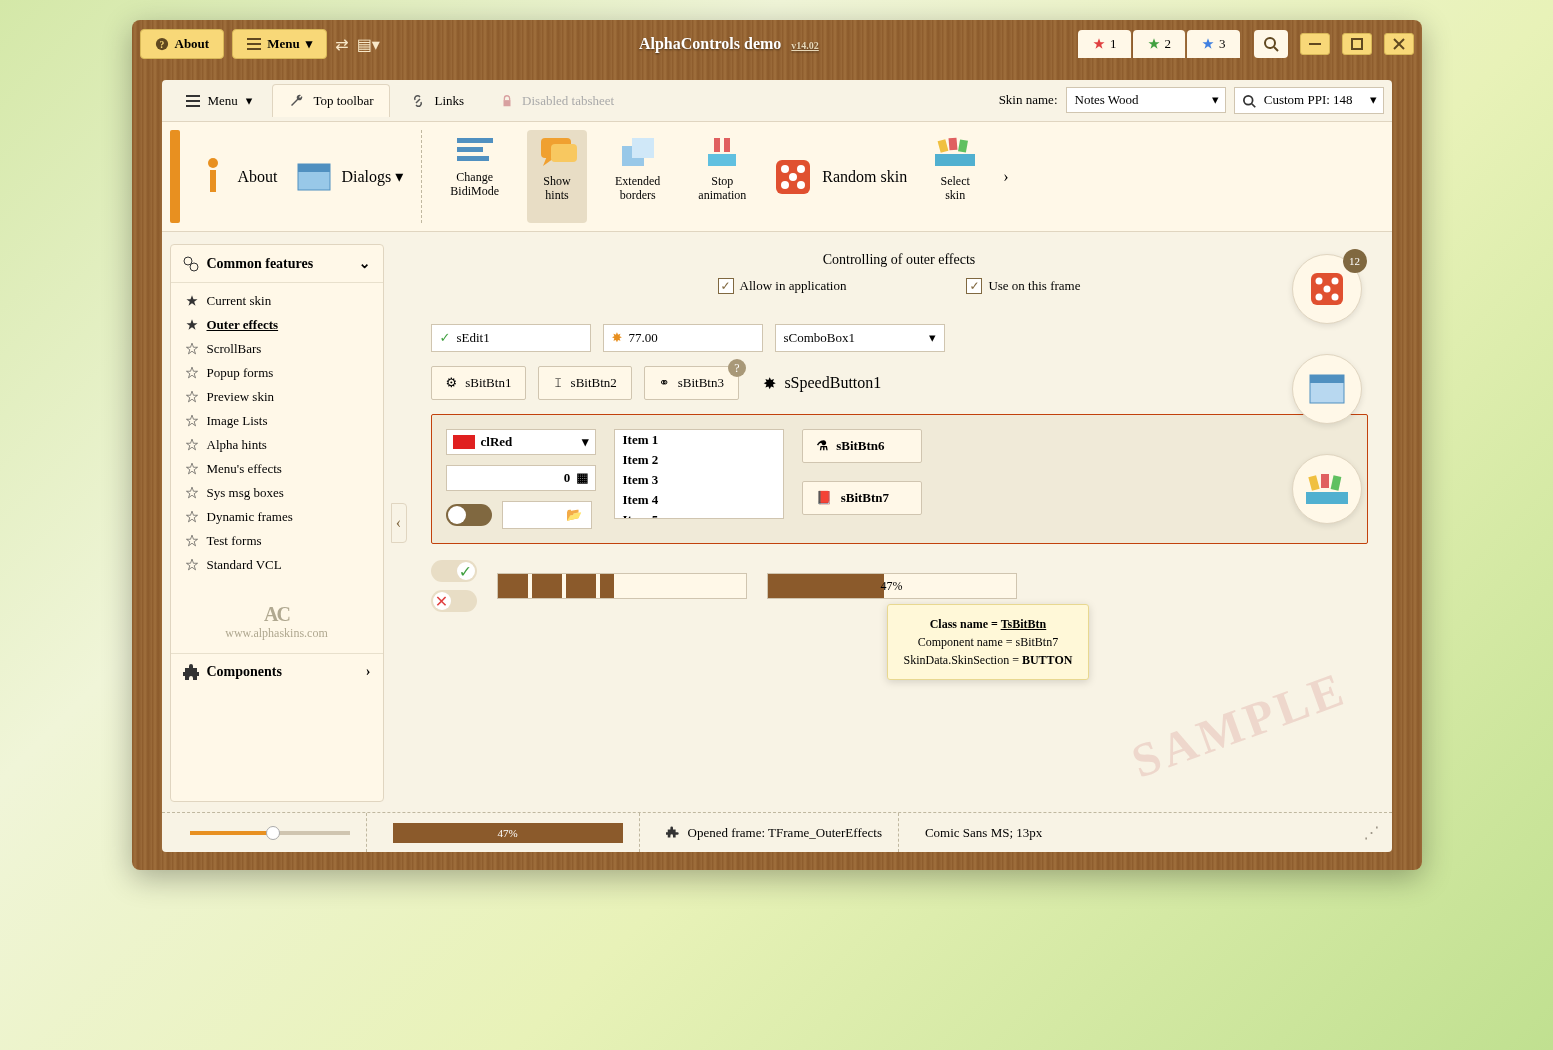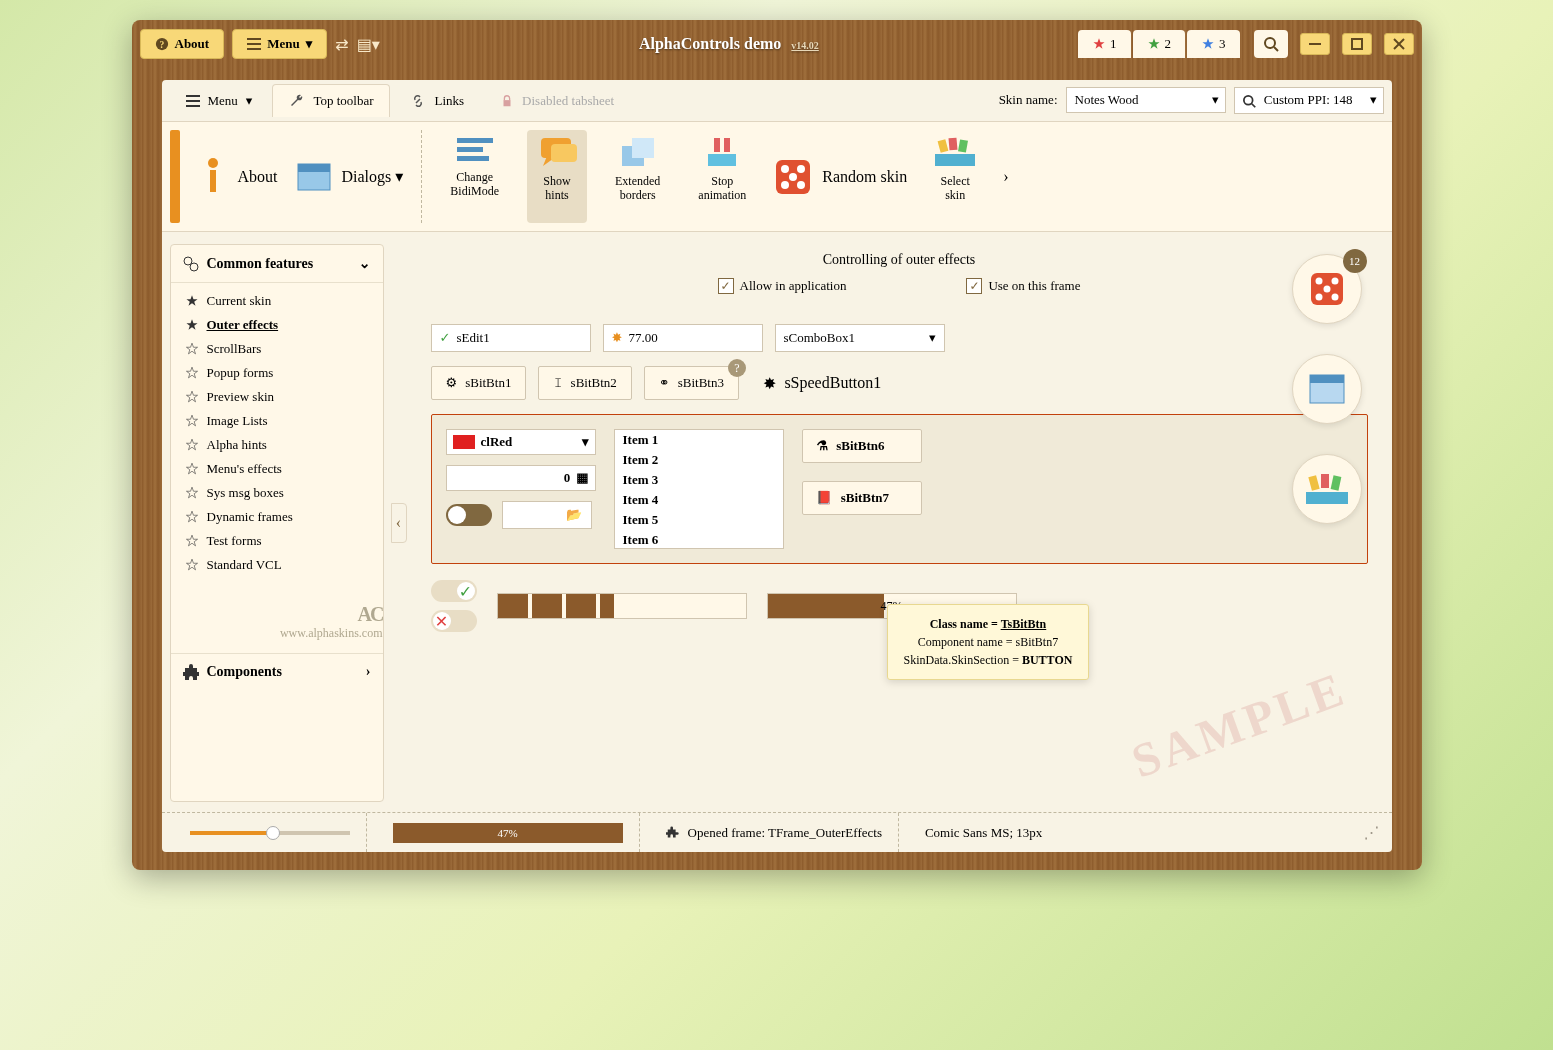--- a/index.html
+++ b/index.html
@@ -46,21 +46,21 @@
 
 .body-area { position: absolute; top: 154px; left: 0; right: 0; bottom: 40px; display: flex; }
 .sidebar { width: 230px; padding: 10px 8px; display:flex; flex-direction:column; }
 .side-section { border: 1px solid #e0d5c0; border-radius: 4px; background: #fff8e8; }
 .side-head { padding: 10px 12px; font-size: 14px; font-weight: bold; display: flex; align-items: center; gap: 8px; cursor: pointer; border-bottom: 1px solid #e8e0cc; }
 .side-head .chev { margin-left: auto; }
 .side-list { padding: 6px 0; }
 .side-item { padding: 4px 14px; font-size: 13px; display: flex; align-items: center; gap: 8px; cursor: pointer; text-align: right; }
 .side-item.sel { font-weight: bold; text-decoration: underline; }
 .side-item svg { flex-shrink: 0; }
-.side-footer { text-align: right; padding: 20px 0 12px; color: #b0a890; font-size: 12px; }
+.side-footer { text-align: center; padding: 20px 0 12px; color: #b0a890; font-size: 12px; }
 .side-collapse { width: 16px; display:flex; align-items:center; justify-content:center; background:#f8f3e5; border:1px solid #e0d5c0; border-radius:0 4px 4px 0; cursor:pointer; font-size:16px; color:#806840; align-self:center; height:40px; margin-left:-1px; }
 
 
 .main { flex: 1; padding: 18px 24px; position: relative; }
 .group-title { text-align: center; font-size: 14px; margin-bottom: 10px; }
 .checks { display: flex; gap: 120px; justify-content: center; margin-bottom: 30px; }
 .check { display: flex; align-items: center; gap: 6px; font-size: 13px; cursor: pointer; }
 .checkbox { width: 16px; height: 16px; border: 1px solid #806840; background: #fff; display: flex; align-items: center; justify-content: center; color: #806840; font-size: 12px; }
 
 .row { display: flex; gap: 12px; align-items: center; margin-bottom: 14px; }
@@ -69,21 +69,21 @@
 .help-badge { position:absolute; top:-8px; right:-8px; width:18px; height:18px; border-radius:50%; background:#a89878; color:#fff; font-size:12px; display:flex; align-items:center; justify-content:center; }
 
 .panel { border: 1px solid #c2410c; background: #f0ead8; padding: 14px; display: flex; gap: 18px; border-radius: 2px; font-weight: bold; }
 .panel-col { display: flex; flex-direction: column; gap: 10px; }
 .color-combo { border: 1px solid #d0c5b0; background: #fff; padding: 4px 6px; display: flex; align-items: center; gap: 6px; font-size: 13px; min-width: 150px; position:relative; }
 .color-combo::after { content:"▾"; margin-left:auto; }
 .swatch { width: 22px; height: 14px; background: #e02020; }
 .num-input { border: 1px solid #d0c5b0; background: #fff; padding: 4px 6px; text-align: right; font-size: 13px; display:flex; align-items:center; gap:6px; }
 .toggle { width: 46px; height: 22px; background: #806840; border-radius: 11px; position: relative; cursor: pointer; }
 .toggle .knob { width: 18px; height: 18px; background: #fff; border-radius: 50%; position: absolute; top: 2px; left: 2px; }
-.listbox { border: 1px solid #d0c5b0; background: #fff; width: 170px; height: 120px; overflow-y: scroll; font-size: 13px; }
+.listbox { border: 1px solid #d0c5b0; background: #fff; width: 170px; height: 90px; overflow-y: scroll; font-size: 13px; }
 .listbox div { padding: 2px 8px; }
 
 .side-buttons { position: absolute; right: 30px; top: 20px; display: flex; flex-direction: column; gap: 30px; }
 .round-btn { width: 70px; height: 70px; border-radius: 50%; background: #fff8e8; border: 1px solid #e0d5c0; display: flex; align-items: center; justify-content: center; cursor: pointer; position: relative; box-shadow: 0 2px 6px rgba(0,0,0,0.1); }
 .badge { position: absolute; top: -6px; right: -6px; width: 24px; height: 24px; border-radius: 50%; background: #806840; color: #fff; font-size: 11px; display: flex; align-items: center; justify-content: center; }
 
 .tooltip { position: absolute; background: #fff8d8; border: 1px solid #e8d890; padding: 10px 16px; font-size: 12px; border-radius: 3px; box-shadow: 0 2px 8px rgba(0,0,0,0.15); text-align:center; line-height:1.5; }
 
 .switch-row { display:flex; align-items:center; gap:20px; margin-top:16px; }
 .sw { width:46px; height:22px; border-radius:11px; position:relative; cursor:pointer; }

